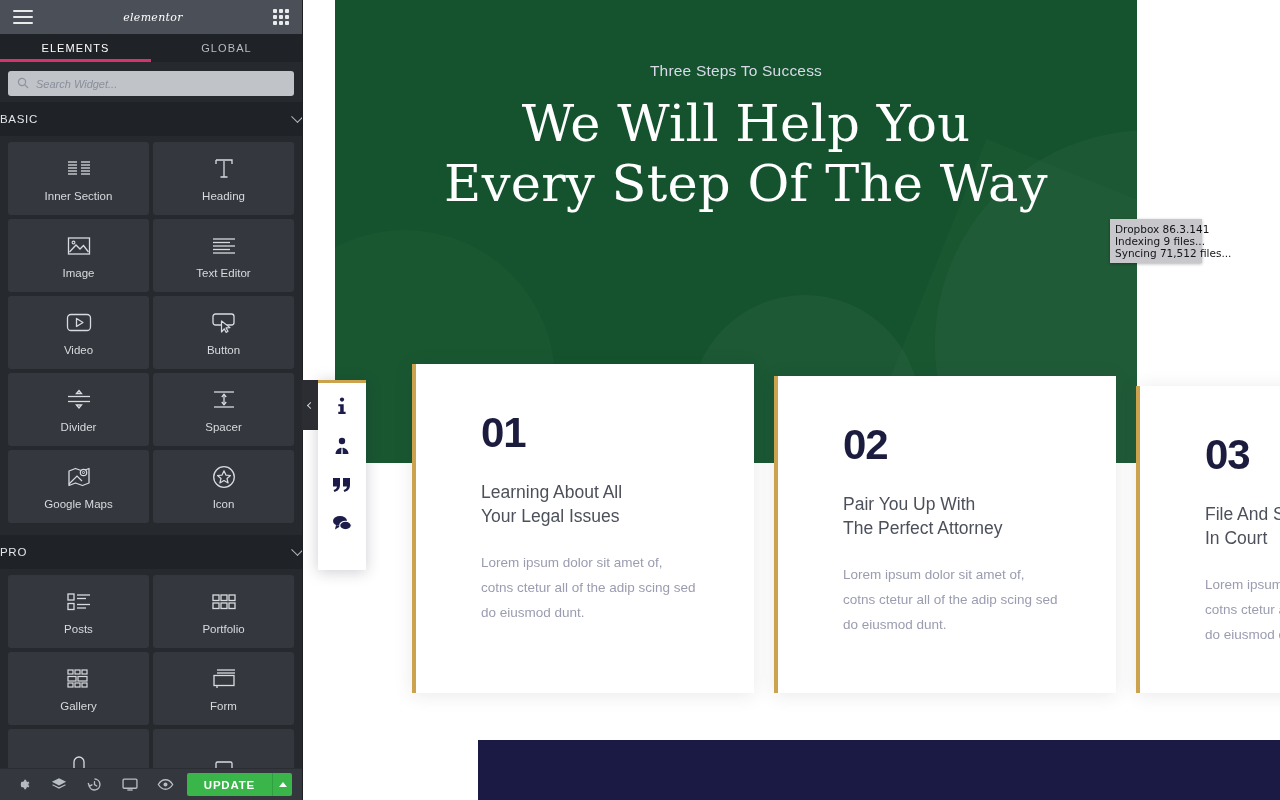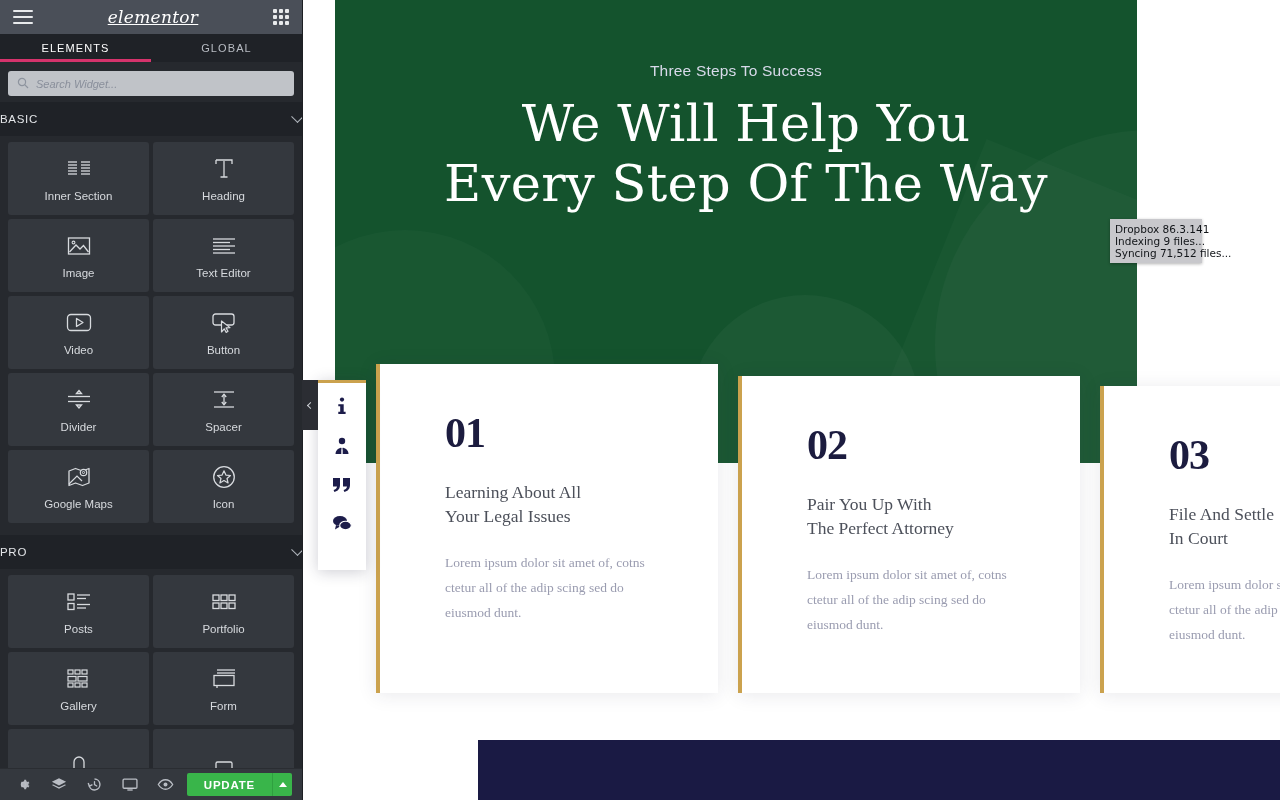--- a/index.html
+++ b/index.html
@@ -22,21 +22,21 @@
   }
   .panel-header {
     height: 34px; background: #4a4f58;
     display: flex; align-items: center; justify-content: space-between;
     padding: 0 13px; flex: 0 0 34px;
   }
   .hamburger { width: 20px; height: 14px; display: flex; flex-direction: column; justify-content: space-between; cursor: pointer; }
   .hamburger i { display: block; height: 2px; background: #e8eaec; border-radius: 1px; }
   .brand {
     color: #ffffff; font-family: "DejaVu Serif", serif;
-    font-size: 17px; font-style: italic; letter-spacing: .3px; text-decoration: underline;
+    font-size: 11px; font-style: italic; letter-spacing: .3px;
   }
   .grid-icon { display: grid; grid-template-columns: repeat(3, 4px); grid-template-rows: repeat(3, 4px); gap: 2px; cursor: pointer; }
   .grid-icon span { background: #e8eaec; border-radius: 1px; }
 
   .tabs { display: flex; height: 28px; background: #1f2227; flex: 0 0 28px; position: relative; }
   .tab {
     flex: 1; display: flex; align-items: center; justify-content: center;
     font-size: 11px; letter-spacing: 1.1px; color: #b8bcc3; cursor: pointer;
     position: relative;
   }
@@ -114,21 +114,21 @@
   .hero-title {
     font-family: "DejaVu Serif", serif; color: #ffffff;
     font-size: 51px; line-height: 60px; font-weight: normal;
     margin-top: 14px; letter-spacing: .3px; padding-left: 20px;
   }
   .hero-sub {
     color: #b9bdd4; font-size: 14.5px; line-height: 25px;
     margin-top: 22px; width: 430px; margin-left: auto; margin-right: auto;
   }
 
-  .cards { position: absolute; left: 0; top: 364px; width: 977px; display: flex; gap: 20px; padding-left: 73px; font-family: Liberation Serif, serif; }
+  .cards { position: absolute; left: 0; top: 364px; width: 977px; display: flex; gap: 20px; padding-left: 109px; }
   .card {
     background: #ffffff; border-left: 4px solid #cba24e;
     width: 342px; flex: 0 0 342px; padding: 48px 0 46px 65px;
     box-shadow: 0 2px 18px rgba(40,40,70,.10);
   }
   .card.c2 { margin-top: 12px; }
   .card.c3 { margin-top: 22px; }
   .card-num { font-size: 42px; font-weight: bold; color: #1c1c3f; letter-spacing: -1px; line-height: 1; }
   .card-title { font-size: 17.5px; line-height: 24px; color: #4c505a; margin-top: 26px; font-weight: normal; }
   .card-body { font-size: 13.5px; line-height: 25px; color: #9a9cb0; margin-top: 22px; width: 215px; }

